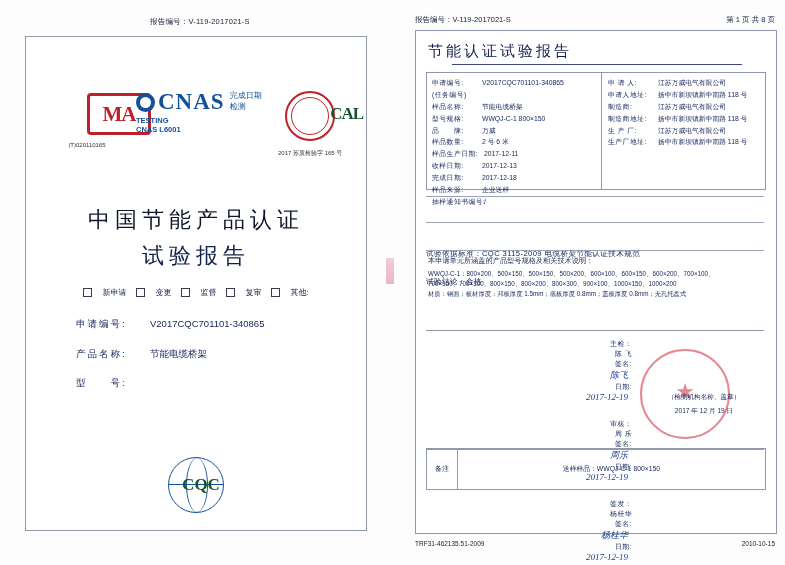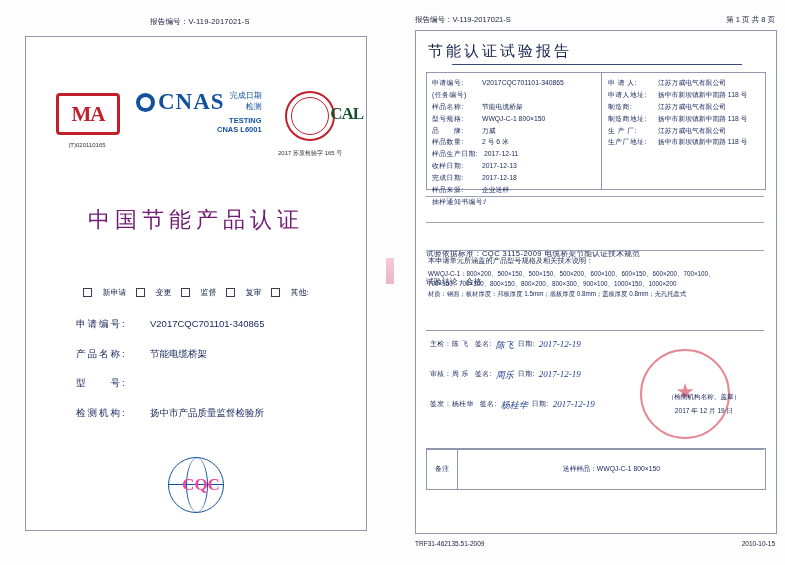--- a/index.html
+++ b/index.html
@@ -23,23 +23,24 @@
     position:absolute;left:25px;top:36px;width:340px;height:493px;
     border:1px solid #8f98ad;background:#fff;
   }
   .logos{position:absolute;left:0;top:52px;width:340px;height:70px;}
   .logo-ma{position:absolute;left:30px;top:4px;}
   .ma-box{
     width:58px;height:36px;border:3px solid #c0202a;border-radius:4px;
     color:#c0202a;font-weight:bold;font-size:21px;letter-spacing:-1px;
     display:flex;align-items:center;justify-content:center;
     font-family:"Liberation Serif",serif;
+    margin-left:31px;
   }
   .ma-code{font-size:6px;color:#333;margin-top:7px;text-align:center;width:62px;}
-  .cnas{position:absolute;left:110px;top:0px;text-align:right;}
+  .cnas{position:absolute;left:110px;top:0px;text-align:left;}
   .cnas-main{
     display:flex;align-items:center;gap:3px;
   }
   .cnas-dot{
     width:19px;height:19px;border-radius:50%;
     background:#13519c;display:inline-block;position:relative;
   }
   .cnas-dot:after{
     content:"";position:absolute;left:4px;top:4px;width:11px;height:11px;
     border-radius:50%;background:#fff;
@@ -62,21 +63,21 @@
   }
   .cal-ring span{
     position:absolute;left:0;right:0;top:11px;text-align:center;
     color:#14532d;font-weight:bold;font-size:17px;
     font-family:"Liberation Serif",serif;letter-spacing:-1px;margin-left:43px;
   }
   .cal-code{font-size:6px;color:#333;margin-top:8px;white-space:nowrap;}
 
   .cover-title{
     position:absolute;left:0;top:168px;width:340px;text-align:center;
-    font-size:22px;letter-spacing:5px;color:#701a75;
+    font-size:22px;letter-spacing:5px;color:#0f172a;
     font-family:"Liberation Serif",serif;
   }
   .cover-title2{
     position:absolute;left:0;top:204px;width:340px;text-align:center;
     font-size:22px;letter-spacing:5px;color:#12204a;
     font-family:"Liberation Serif",serif;
   }
   .checkline{
     position:absolute;left:0;top:250px;width:340px;
     display:flex;justify-content:center;gap:10px;font-size:8px;color:#12204a;
@@ -99,21 +100,21 @@
   }
   .cqc-circle:before{
     content:"";position:absolute;left:0;top:26px;width:54px;height:1px;background:#13519c;
   }
   .cqc-circle:after{
     content:"";position:absolute;left:17px;top:0;width:20px;height:54px;
     border-left:1px solid #13519c;border-right:1px solid #13519c;border-radius:50%;
   }
   .cqc-text{
     position:absolute;left:0;top:17px;width:64px;text-align:center;
-    font-family:"Liberation Serif",serif;font-weight:bold;font-size:17px;color:#ec4899;
+    font-family:"Liberation Serif",serif;font-weight:bold;font-size:17px;color:#14532d;
     z-index:3;letter-spacing:0px;
   }
   .pink-mark{
     position:absolute;left:386px;top:258px;width:8px;height:26px;
     background:linear-gradient(180deg,#f3c3cf,#e9a8bb);opacity:.85;
   }
 
   
   .rep{position:absolute;left:400px;top:0;width:385px;height:565px;}
   .rep-head{
@@ -150,21 +151,21 @@
     position:absolute;left:26px;top:250px;width:338px;height:78px;
     border-top:1px solid #9aa3b8;border-bottom:0;
   }
   .spec-title{font-size:7.2px;color:#12204a;padding:5px 4px 3px 2px;font-family:Liberation Serif, serif;}
   .spec-body{font-size:6.3px;color:#16245a;line-height:1.55;padding:0 4px 0 2px;}
   .sign-box{
     position:absolute;left:26px;top:330px;width:338px;height:118px;
     border:1px solid #8f98ad;border-left:0;border-right:0;
   }
   .sign-left{position:absolute;left:0;top:0;width:206px;height:118px;padding:8px 0 0 4px;box-sizing:border-box;}
-  .sign-row{display:flex;align-items:flex-start;font-size:6.8px;color:#16245a;margin-bottom:17px;white-space:nowrap;}
+  .sign-row{display:flex;align-items:flex-end;font-size:6.8px;color:#16245a;margin-bottom:17px;white-space:nowrap;flex-direction:column;}
   .sign-k{letter-spacing:.5px;}
   .handwrite{
     font-family:"Liberation Serif",serif;color:#1c3c8c;font-size:9px;
     font-style:italic;margin:0 4px;
   }
   .sign-right{
     position:absolute;left:206px;top:0;width:132px;height:118px;
     font-size:6.6px;color:#16245a;
   }
   .seal{
@@ -222,20 +223,21 @@
         <div class="cal">
           <div class="cal-ring">
             <span>CAL</span>
           </div>
           <div class="cal-code">2017 苏质检验字 165 号</div>
         </div>
 
       </div>
 
       <div class="cover-title">中国节能产品认证</div>
+      <div class="cover-title2">试验报告</div>
 
       <div class="checkline">
         <span class="chk">
             <i></i>
             <span>新申请</span>
           </span>
         <span class="chk">
             <i></i>
             <span>变更</span>
           </span>
@@ -258,24 +260,20 @@
           <span class="cf-k">申请编号:</span>
           <span class="cf-v">V2017CQC701101-340865</span>
         </div>
         <div class="cf-row">
           <span class="cf-k">产品名称:</span>
           <span class="cf-v">节能电缆桥架</span>
         </div>
         <div class="cf-row">
           <span class="cf-k">型　　号:</span>
         </div>
-        <div class="cf-row">
-          <span class="cf-k">检测机构:</span>
-          <span class="cf-v">扬中市产品质量监督检验所</span>
-        </div>
       </div>
 
       <div class="cqc-logo">
         <div class="cqc-circle">
           <div class="cqc-text">CQC</div>
         </div>
       </div>
 
     </div>
 

